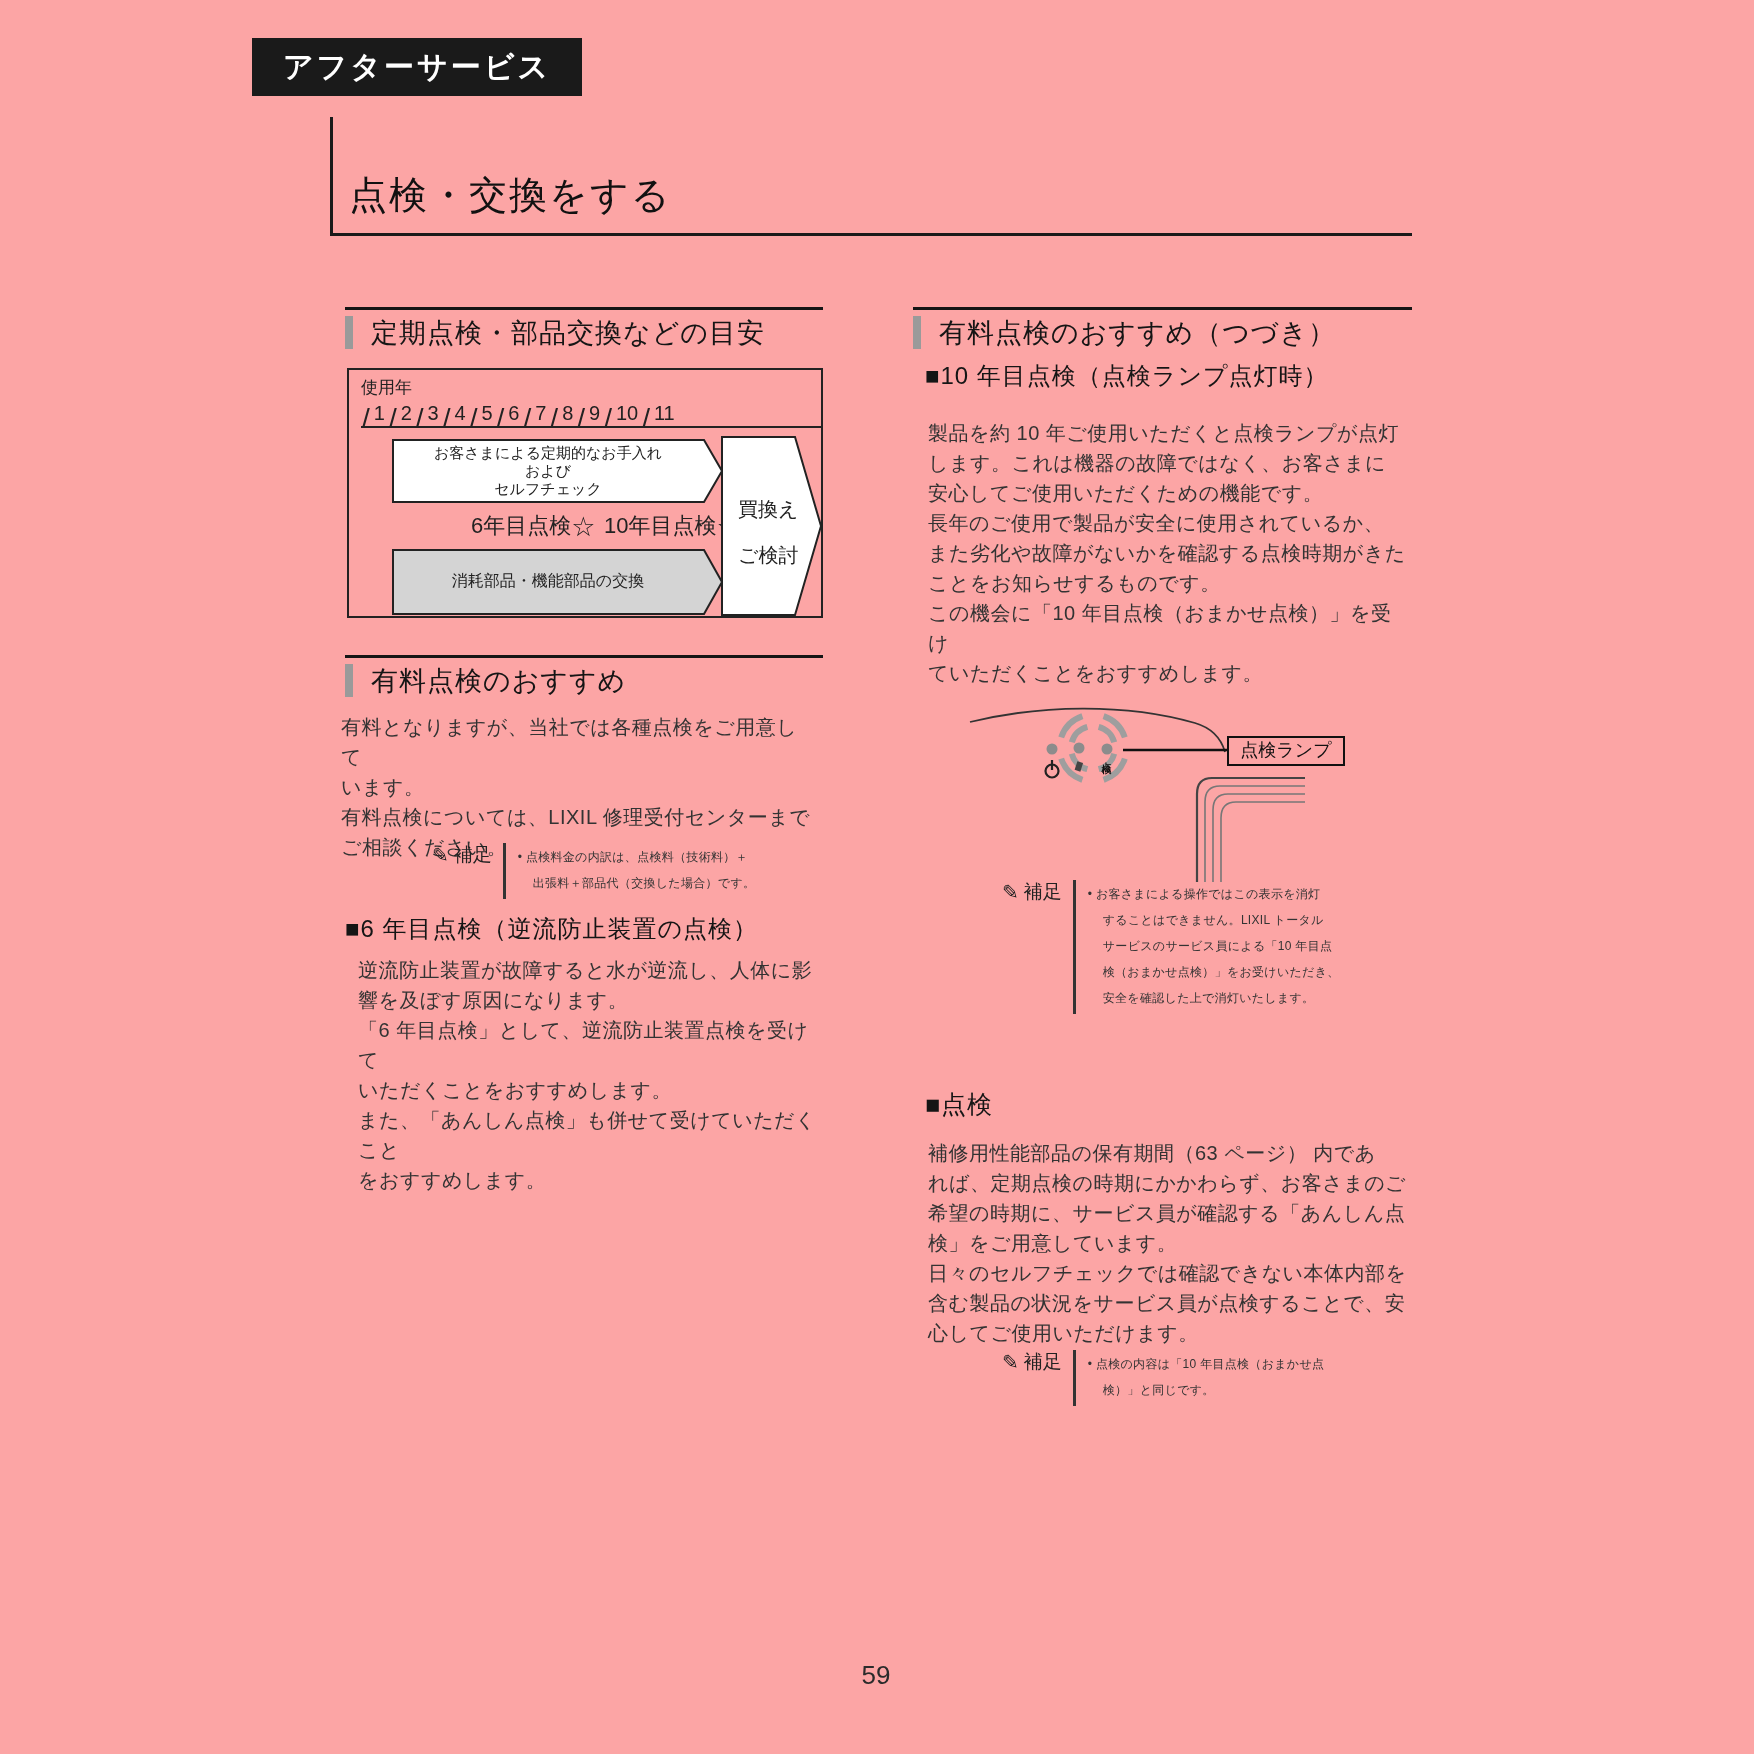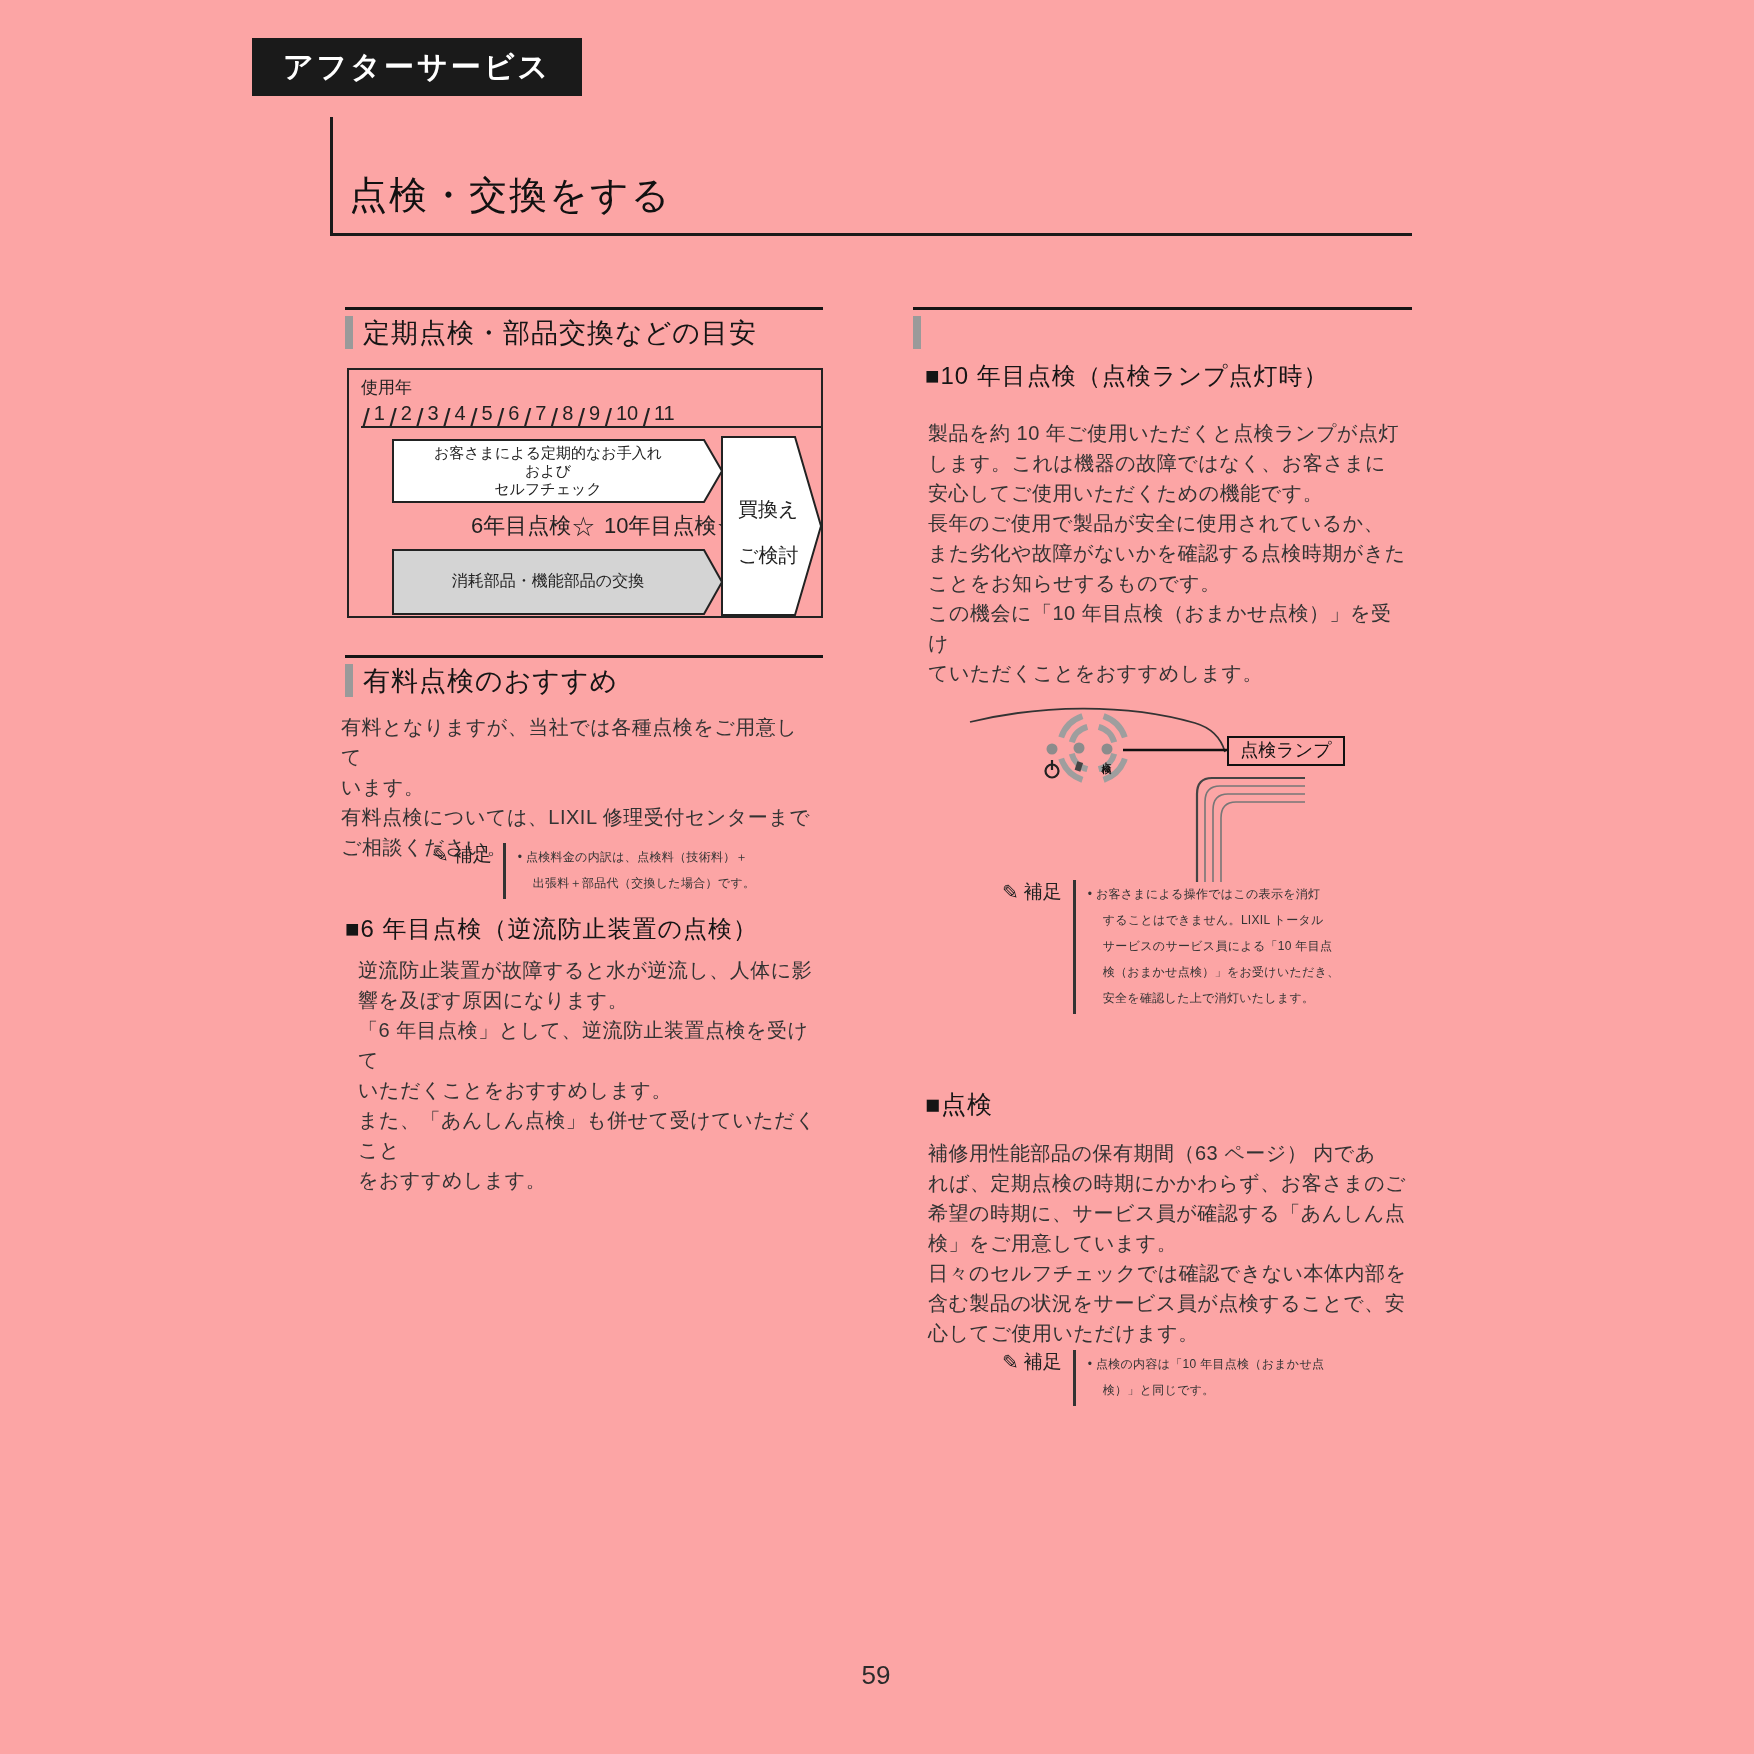--- a/index.html
+++ b/index.html
@@ -15,21 +15,21 @@
     font-size:30px;font-weight:bold;letter-spacing:3px;
     display:flex;align-items:center;justify-content:center;
   }
   #title-vline{left:330px;top:117px;width:3px;height:117px;background:#1a1a1a;}
   #page-title{left:349px;top:170px;font-size:38px;color:#111;letter-spacing:2px;white-space:nowrap;}
   #title-rule{left:330px;top:233px;width:1082px;height:3px;background:#1a1a1a;}
 
   
   .sec{border-top:3px solid #151515;padding-top:6px;display:flex;align-items:flex-start;}
   .sec .bar{width:8px;height:33px;background:#9a9a9a;margin-right:10px;flex:none;}
-  .sec .txt{font-size:27px;line-height:34px;color:#151515;white-space:nowrap;letter-spacing:1px;}
+  .sec .txt{font-size:27px;line-height:34px;color:#151515;white-space:nowrap;letter-spacing:1px;margin-left:8px;}
   #sec-schedule{left:345px;top:307px;width:478px;}
   #sec-paid{left:345px;top:655px;width:478px;}
   #sec-paid-cont{left:913px;top:307px;width:499px;}
 
   .sub{font-size:24px;color:#151515;white-space:nowrap;letter-spacing:1px;}
 
   .body{font-size:20px;line-height:30px;color:#333;white-space:pre-line;letter-spacing:0.5px;}
 
   
   #diagram{left:347px;top:368px;width:476px;height:250px;border:2px solid #222;box-sizing:border-box;}
@@ -170,20 +170,21 @@
   <div class="abs sub" style="left:345px;top:913px;">■6 年目点検（逆流防止装置の点検）</div>
   <div class="abs body" style="left:358px;top:955px;width:470px;">逆流防止装置が故障すると水が逆流し、人体に影
 響を及ぼす原因になります。
 「6 年目点検」として、逆流防止装置点検を受けて
 いただくことをおすすめします。
 また、「あんしん点検」も併せて受けていただくこと
 をおすすめします。</div>
 
   <div id="sec-paid-cont" class="abs sec">
     <div class="bar"></div>
+    <div class="txt">有料点検のおすすめ（つづき）</div>
   </div>
 
   <div class="abs sub" style="left:925px;top:360px;">■10 年目点検（点検ランプ点灯時）</div>
   <div class="abs body" style="left:928px;top:418px;width:482px;">製品を約 10 年ご使用いただくと点検ランプが点灯
 します。これは機器の故障ではなく、お客さまに
 安心してご使用いただくための機能です。
 長年のご使用で製品が安全に使用されているか、
 また劣化や故障がないかを確認する点検時期がきた
 ことをお知らせするものです。
 この機会に「10 年目点検（おまかせ点検）」を受け

